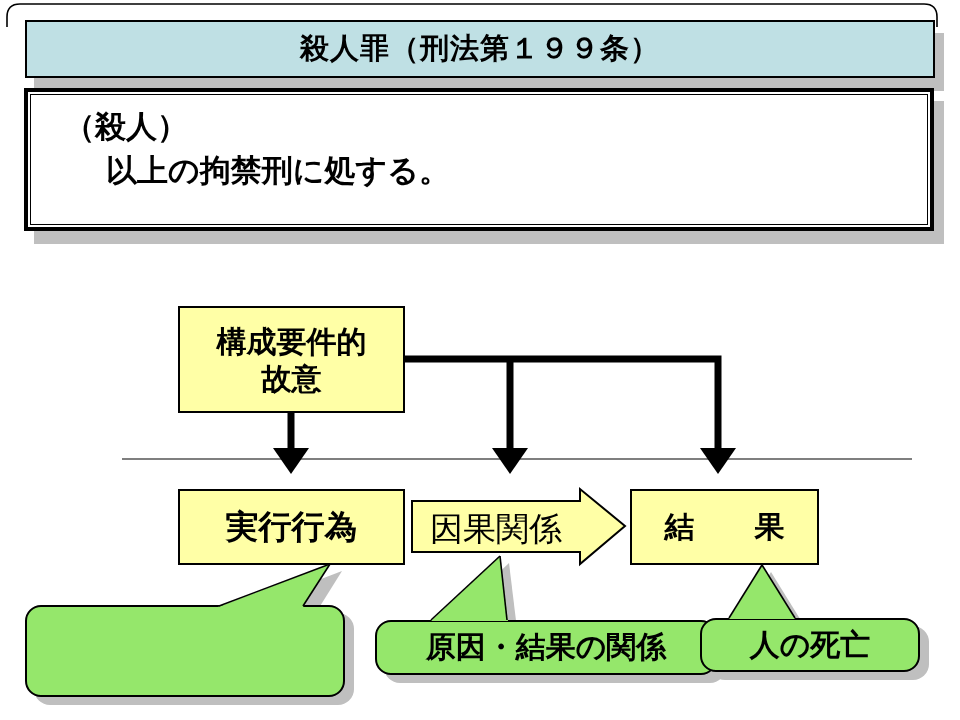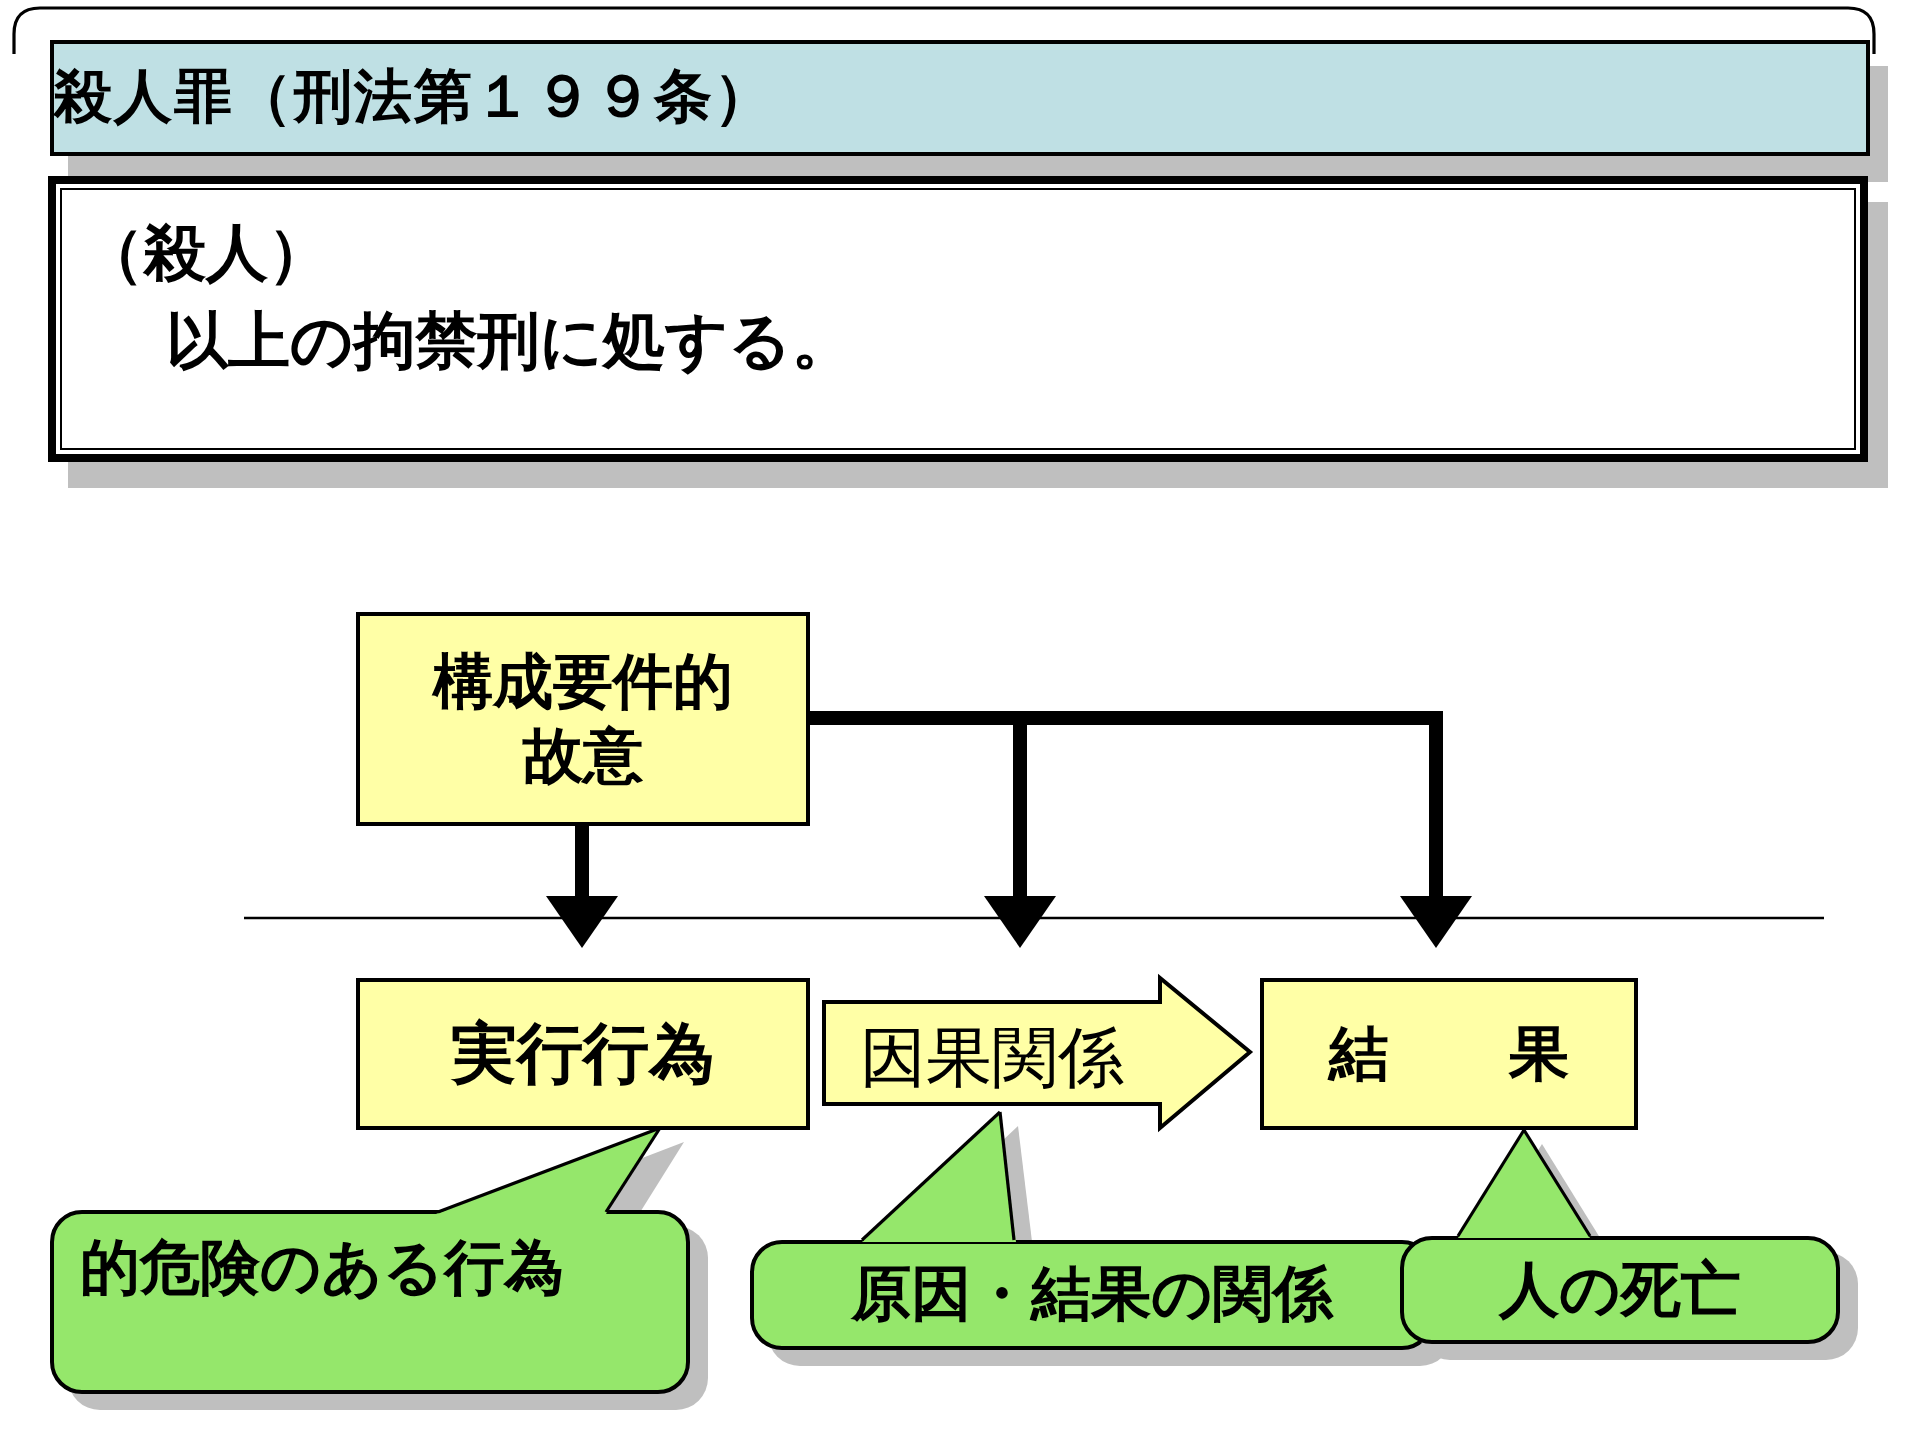--- a/index.html
+++ b/index.html
@@ -10,34 +10,34 @@
     color:#000;
   }
   .abs{position:absolute;}
   svg.layer{position:absolute;left:0;top:0;width:960px;height:720px;pointer-events:none;}
 
   
   .title-box{
     left:25px;top:20px;width:910px;height:58px;
     background:#BFE0E4;border:2px solid #000;box-sizing:border-box;
     box-shadow:9px 13px 0 #BFBFBF;
-    display:flex;align-items:center;justify-content:flex-start;
+    display:flex;align-items:center;justify-content:center;
     font-size:29px;font-weight:bold;letter-spacing:1px;
   }
 
   
   .law-box{
     left:24px;top:88px;width:910px;height:143px;
     background:#fff;border:4px solid #000;box-sizing:border-box;
     box-shadow:10px 13px 0 #BFBFBF;
   }
   .law-inner{
     position:absolute;left:2px;top:2px;right:2px;bottom:2px;
     border:1px solid #000;
-    padding:10px 10px 0 10px;box-sizing:border-box;
+    padding:10px 10px 0 33px;box-sizing:border-box;
     font-size:31px;font-weight:bold;line-height:44px;white-space:nowrap;
   }
   .law-l2{margin-left:22px;}
   .law-l3{margin-left:42px;}
   .hl{color:#2B72C8;}
 
   
   .ybox{
     background:#FFFFA6;border:2px solid #000;box-sizing:border-box;
     display:flex;align-items:center;justify-content:center;
@@ -119,21 +119,20 @@
   <span>結　　果</span>
 </div>
 
 <svg class="layer" aria-hidden="true">
   <polygon points="342,571 217,619 312,619" fill="#BFBFBF"></polygon>
   <polygon points="509,563 439,629 517,629" fill="#BFBFBF"></polygon>
   <polygon points="771,572 737,627 805,627" fill="#BFBFBF"></polygon>
 </svg>
 
 <div class="abs callout callout-1">
-  <div>的危険のある行為</div>
 </div>
 <div class="abs callout callout-2">
   <span>原因・結果の関係</span>
 </div>
 <div class="abs callout callout-3">
   <span>人の死亡</span>
 </div>
 
 <svg class="layer" aria-hidden="true">
   <polygon points="330,564 218,607 303,607" fill="#95E76B"></polygon>

